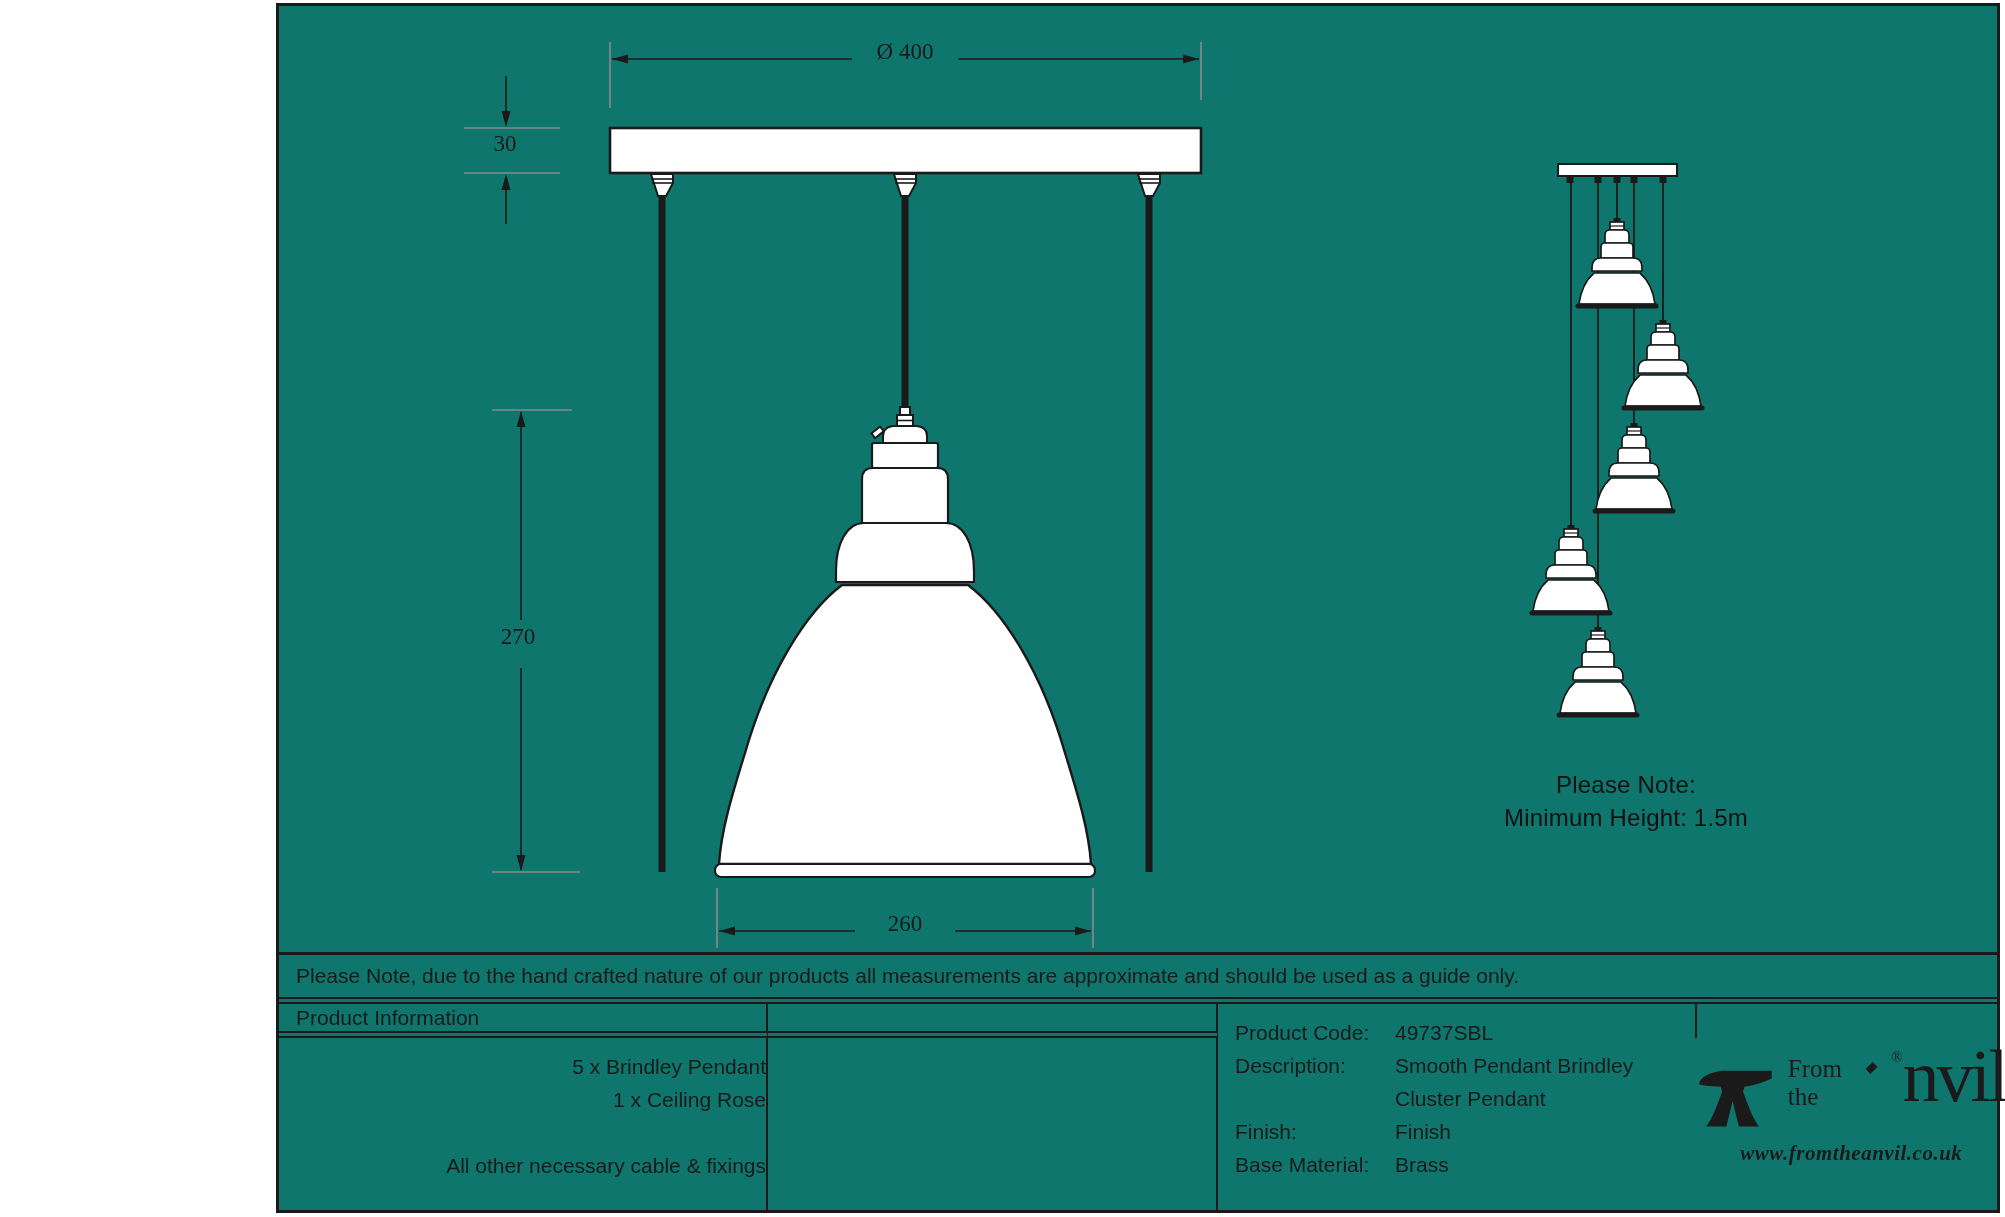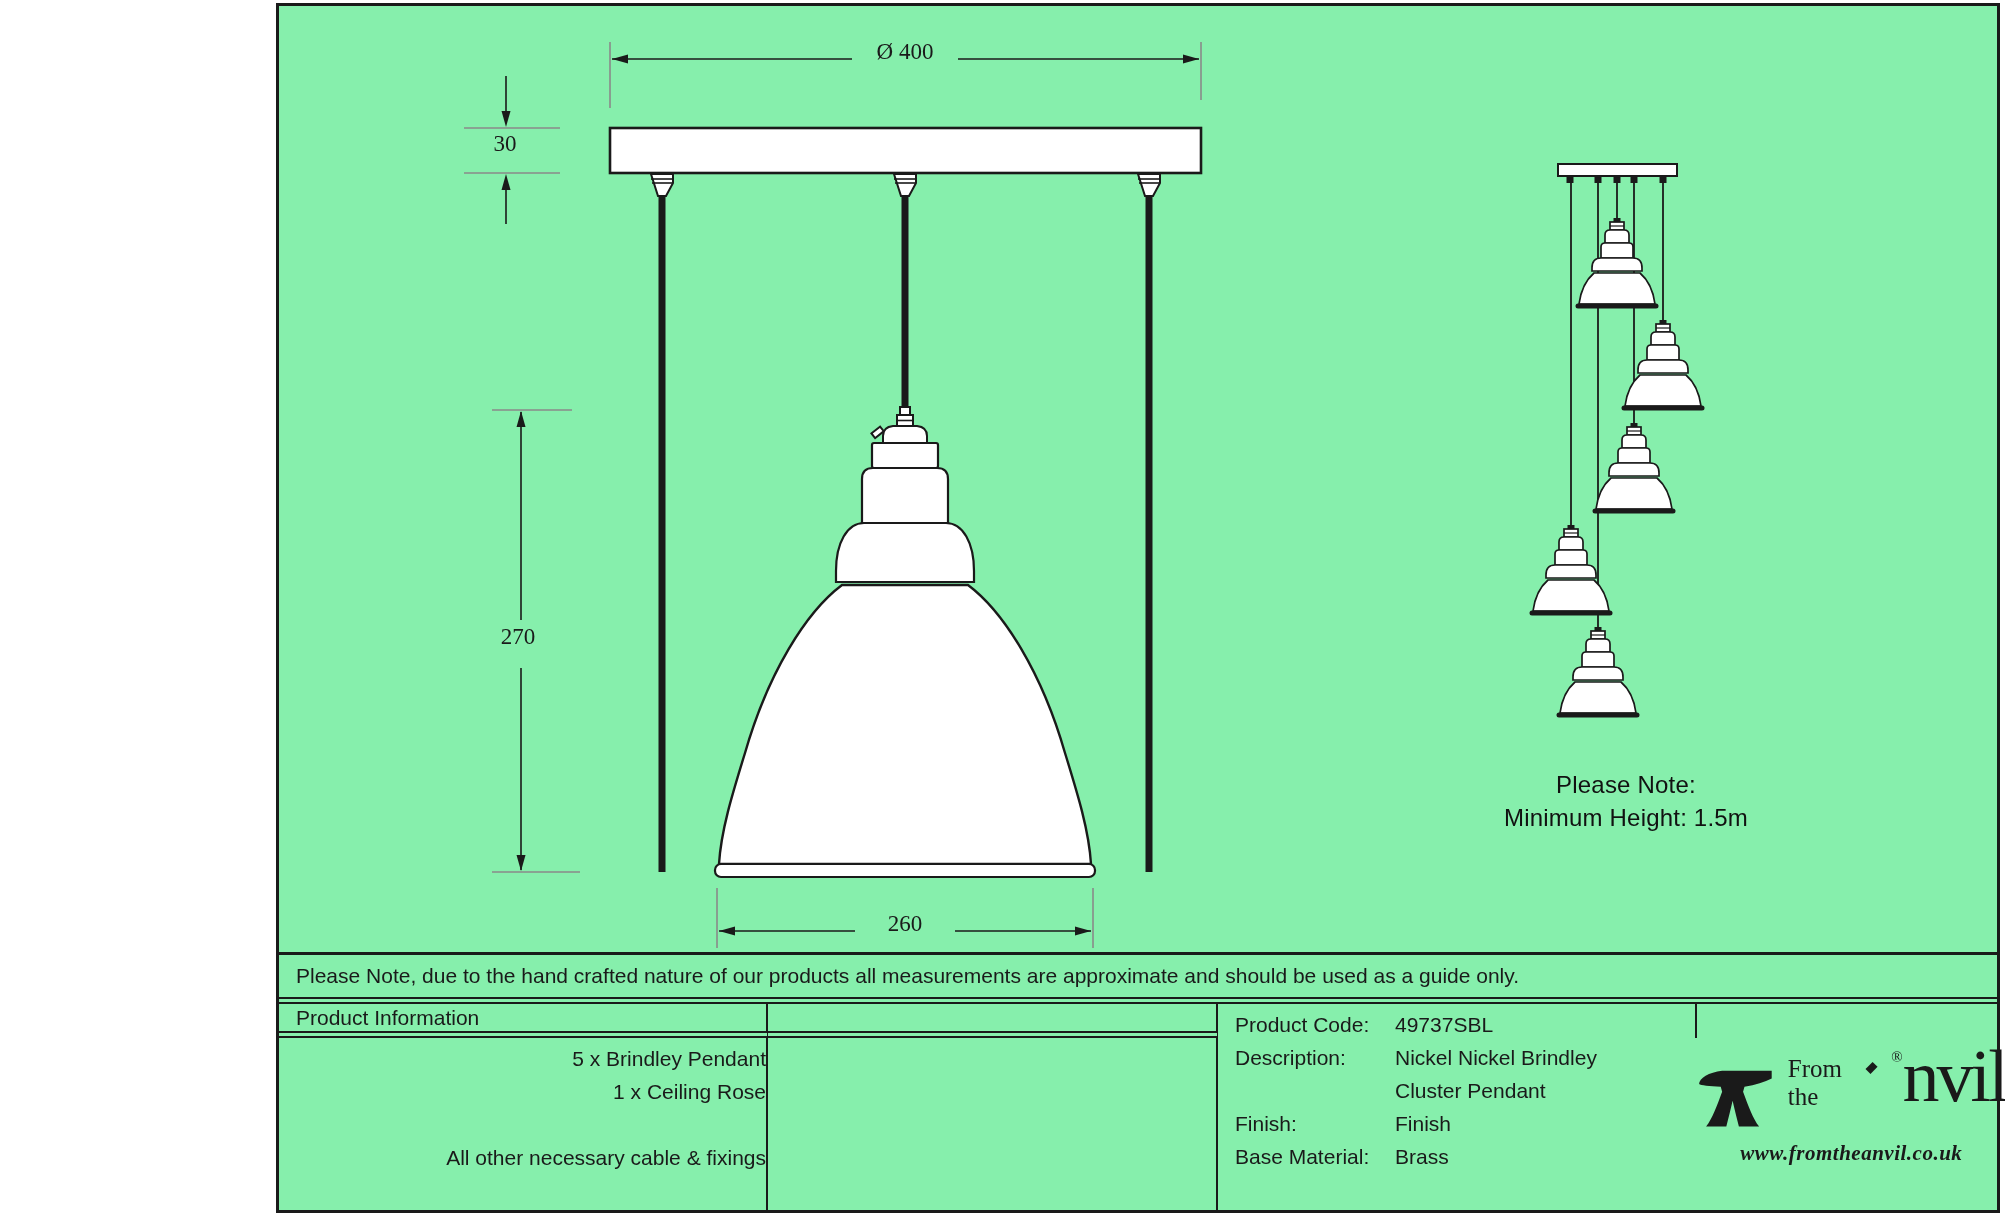--- a/index.html
+++ b/index.html
@@ -2,21 +2,21 @@
 <html><head>
 <meta charset="utf-8">
 <style>
   html,body{margin:0;padding:0;}
   body{
     width:2005px;height:1217px;background:#ffffff;position:relative;overflow:hidden;
     font-family:"Liberation Sans",sans-serif;color:#1a1a1a;
   }
   .sheet{
     position:absolute;left:276px;top:3px;width:1724px;height:1210px;
-    border:3px solid #1a1a1a;box-sizing:border-box;background:#86efac;
+    border:3px solid #1a1a1a;box-sizing:border-box;background:#0f766e;
     display:flex;flex-direction:column;
   }
   .drawing-area{flex:1;position:relative;}
   .min-note{
     position:absolute;left:1122px;top:762px;width:450px;
     text-align:center;font-size:24px;line-height:33px;color:#111;
     letter-spacing:0.2px;
   }
   .note-strip{
     height:42px;line-height:42px;border-top:3px solid #1a1a1a;border-bottom:7px double #1a1a1a;
@@ -27,21 +27,21 @@
     grid-template-columns:489px 450px 479px 1fr;
     grid-template-rows:34px 1fr;
     border-radius:12px;
   }
   .cell{box-sizing:border-box;}
   .bR{border-right:2px solid #1a1a1a;}
   .hdr{
     border-bottom:7px double #1a1a1a;font-size:21px;padding-left:17px;
     display:flex;align-items:center;
   }
-  .body-cell{padding-top:4px;font-size:21px;}
+  .body-cell{padding-top:12px;font-size:21px;}
   .pi-grid{display:grid;grid-template-columns:160px 1fr;padding-left:17px;}
   .pi-grid div{line-height:33px;white-space:nowrap;}
   .pack-list{padding-left:20px;}
   .pack-list div{line-height:33px;min-height:33px;white-space:nowrap;text-align:right;}
   .logo-cell{
     grid-column:4;grid-row:1/3;display:flex;flex-direction:column;
     align-items:center;justify-content:center;padding-top:6px;
   }
   .logo-row{display:flex;align-items:flex-start;}
   .anvil-glyph{width:86px;height:74px;margin-top:6px;}
@@ -101,21 +101,21 @@
         </div>
       </div>
       <div class="logo-site">www.fromtheanvil.co.uk</div>
     </div>
 
     <div class="cell body-cell bR">
       <div class="pi-grid">
         <div>Product Code:</div>
         <div>49737SBL</div>
         <div>Description:</div>
-        <div>Nickel Nickel Brindley</div>
+        <div>Smooth Pendant Brindley</div>
         <div></div>
         <div>Cluster Pendant</div>
         <div>Finish:</div>
         <div>Finish</div>
         <div>Base Material:</div>
         <div>Brass</div>
       </div>
     </div>
 
     <div class="cell body-cell bR">

